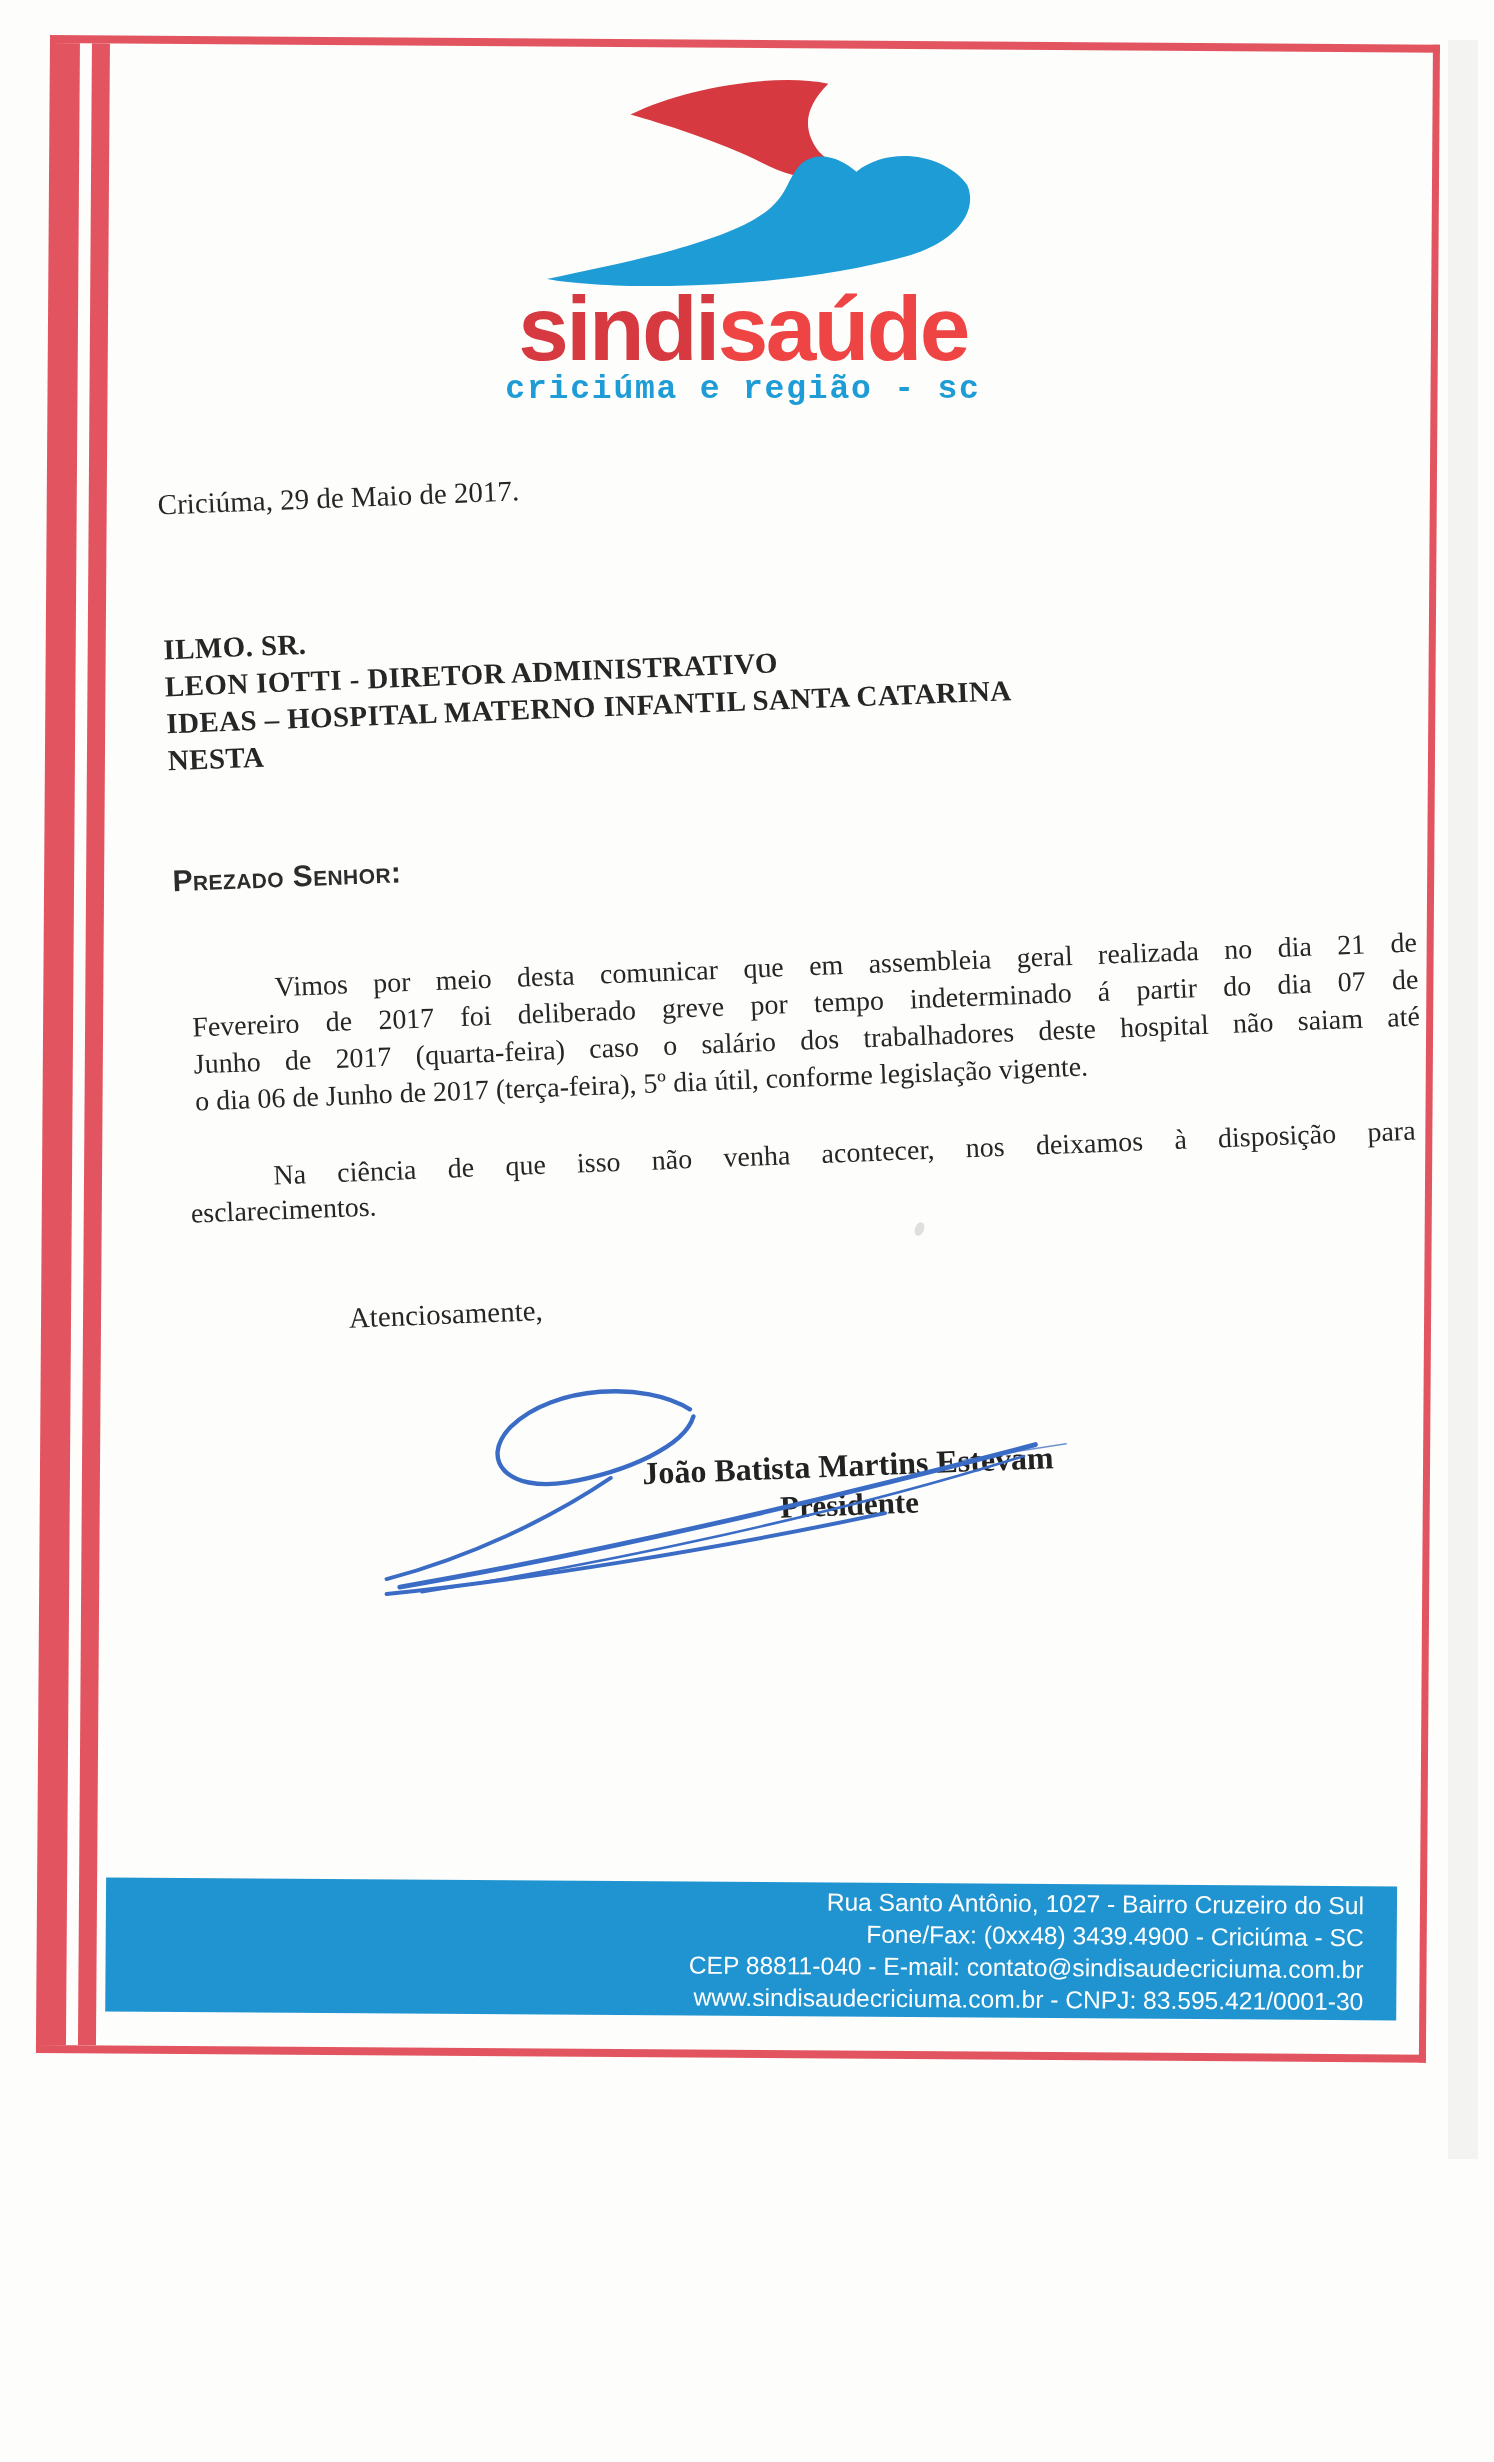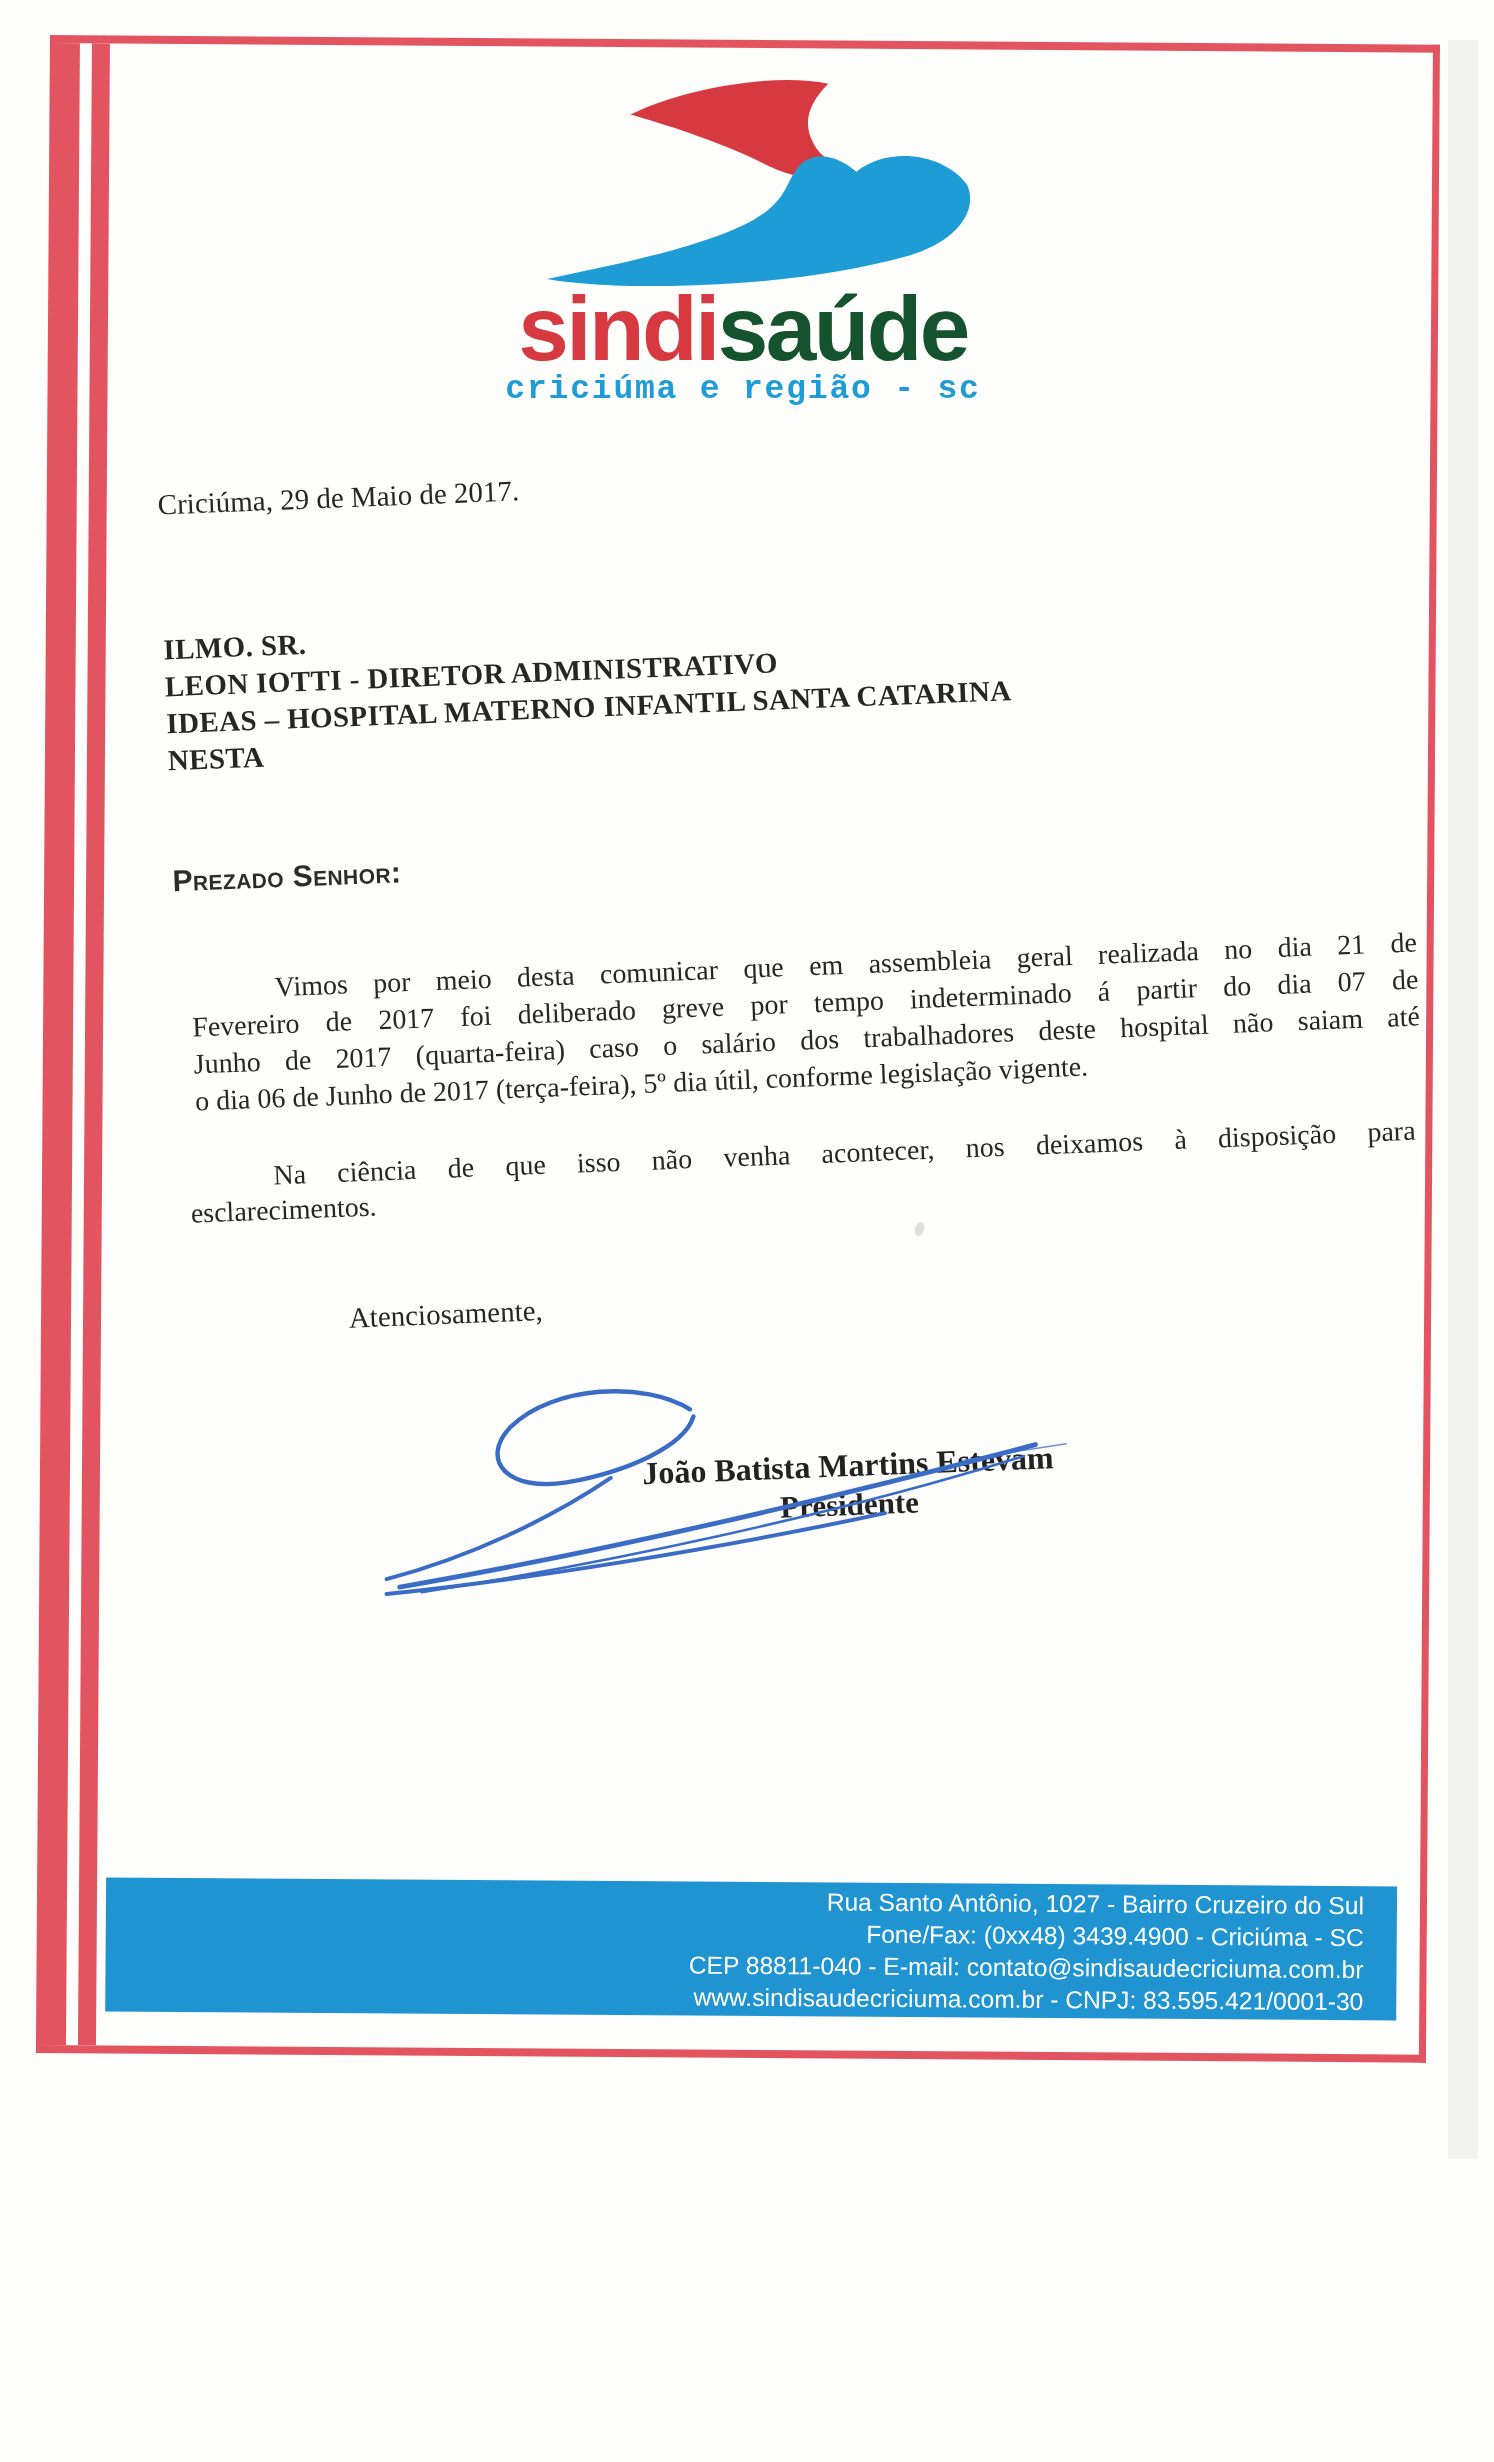--- a/index.html
+++ b/index.html
@@ -26,21 +26,21 @@
 
   
   .logo{position:absolute; left:435px; top:75px; width:616px; text-align:center;}
   .swoosh{position:absolute; left:103px; top:0; width:440px; height:211px;}
   .wordmark{
     position:absolute; left:0; top:208px; width:616px;
     font-family:"Liberation Sans", sans-serif; font-weight:bold;
     font-size:91px; line-height:91px; letter-spacing:-2.6px; text-align:center;
   }
   .wordmark .red{color:#d6393f;margin-top:44px;}
-  .wordmark .blue{color:#14532d;}
+  .wordmark .blue{color:#ef4444;}
   .tagline{
     position:absolute; left:0; top:296px; width:616px;
     font-family:Liberation Mono, monospace; font-weight:bold;
     font-size:33px; color:#1e9cd6; letter-spacing:1.8px; text-align:center;
   }
 
   
   .content{
     position:absolute; left:171px; top:486px; width:1227px; height:1187px;
     transform:rotate(-2.25deg); transform-origin:0 0;

